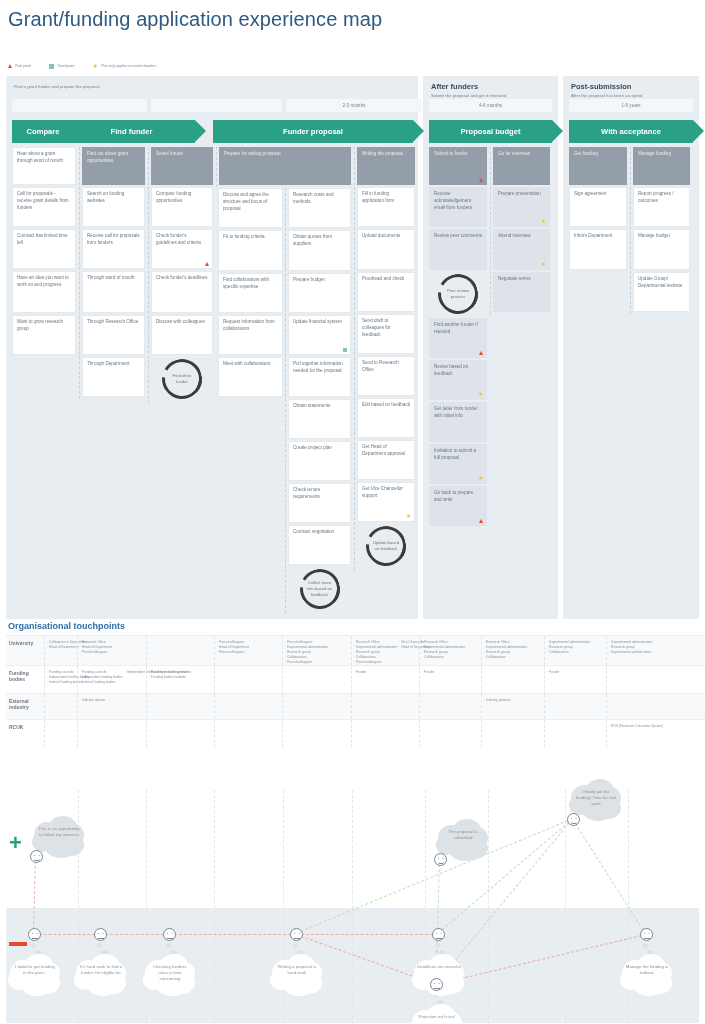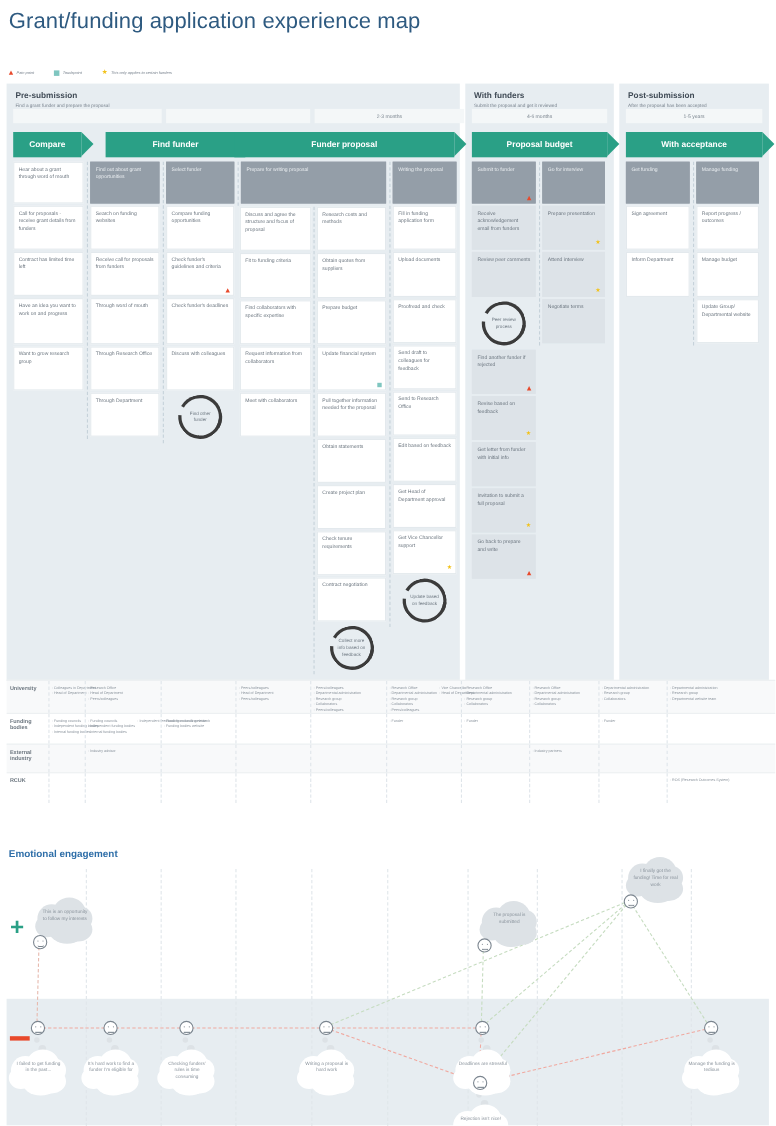--- a/index.html
+++ b/index.html
@@ -126,27 +126,26 @@
     <span>Touchpoint</span>
   </div>
   <div class="legend-item">
     <span class="lg-star">★</span>
     <span>This only applies to certain funders</span>
   </div>
 </div>
 
 <div class="band" id="band-pre">
   <div class="band-head">
-    <div class="band-title">Pre-submission</div>
     <div class="band-sub">Find a grant funder and prepare the proposal</div>
   </div>
 </div>
 <div class="band" id="band-with">
   <div class="band-head">
-    <div class="band-title">With funders</div>
+    <div class="band-title">After funders</div>
     <div class="band-sub">Submit the proposal and get it reviewed</div>
   </div>
 </div>
 <div class="band" id="band-post">
   <div class="band-head">
     <div class="band-title">Post-submission</div>
     <div class="band-sub">After the proposal has been accepted</div>
   </div>
 </div>
 
@@ -156,21 +155,21 @@
   <div class="dur" style="width:136px">2-3 months</div>
 </div>
 <div class="dur-row" style="left:429px;">
   <div class="dur" style="width:123px">4-6 months</div>
 </div>
 <div class="dur-row" style="left:569px;">
   <div class="dur" style="width:124px">1-5 years</div>
 </div>
 
 <div class="stage arrow" style="left:12px;width:62px">Compare</div>
-<div class="stage arrow" style="left:96px;width:127px">Find funder</div>
+<div class="stage arrow" style="left:68px;width:127px">Find funder</div>
 <div class="stage arrow" style="left:213px;width:200px">Funder proposal</div>
 <div class="stage arrow" style="left:429px;width:123px">Proposal budget</div>
 <div class="stage arrow" style="left:569px;width:124px">With acceptance</div>
 
 <div class="col nb" style="left:10px;width:68px">
   <div class="card" style="height:38px">Hear about a grant through word of mouth</div>
   <div class="card" style="height:40px">Call for proposals - receive grant details from funders</div>
   <div class="card" style="height:40px">Contract has limited time left</div>
   <div class="card" style="height:42px">Have an idea you want to work on and progress</div>
   <div class="card" style="height:40px">Want to grow research group</div>
@@ -302,20 +301,21 @@
 </div>
 
 <div class="col" style="left:630px;width:62px">
   <div class="card grey" style="height:38px">Manage funding</div>
   <div class="card" style="height:40px">Report progress / outcomes</div>
   <div class="card" style="height:41px">Manage budget</div>
   <div class="card" style="height:40px">Update Group/ Departmental website</div>
 </div>
 
 <div class="tp-sec">
+  <div class="sec-title">Organisational touchpoints</div>
   <div class="tp-table" id="tp-table">
       <div class="tp-row alt" style="height: 30px;">
         <div class="tp-rowlabel">University</div>
         <div class="tp-cell" style="width: 33px; flex: 0 0 33px;">
           <div class="tp-sub">
             <div class="tp-li">Colleagues in Department</div>
             <div class="tp-li">Head of Department</div>
           </div>
         </div>
         <div class="tp-cell" style="width: 69px; flex: 0 0 69px;">
@@ -510,21 +510,20 @@
         <div class="tp-cell" style="width: 62px; flex: 0 0 62px;">
           <div class="tp-sub">
             <div class="tp-li">ROS (Research Outcomes System)</div>
           </div>
         </div>
       </div>
     </div>
 </div>
 
 <div class="em-sec">
-  <div class="sec-title">Emotional engagement</div>
   <div class="em-canvas" id="em-canvas">
     <div class="em-band"></div>
     <div class="plus">+</div>
     <div class="minus"></div>
   <div class="em-colline" style="left: 78px;"></div>
       <div class="em-colline" style="left: 146px;"></div>
       <div class="em-colline" style="left: 214px;"></div>
       <div class="em-colline" style="left: 283px;"></div>
       <div class="em-colline" style="left: 352px;"></div>
       <div class="em-colline" style="left: 425px;"></div>

